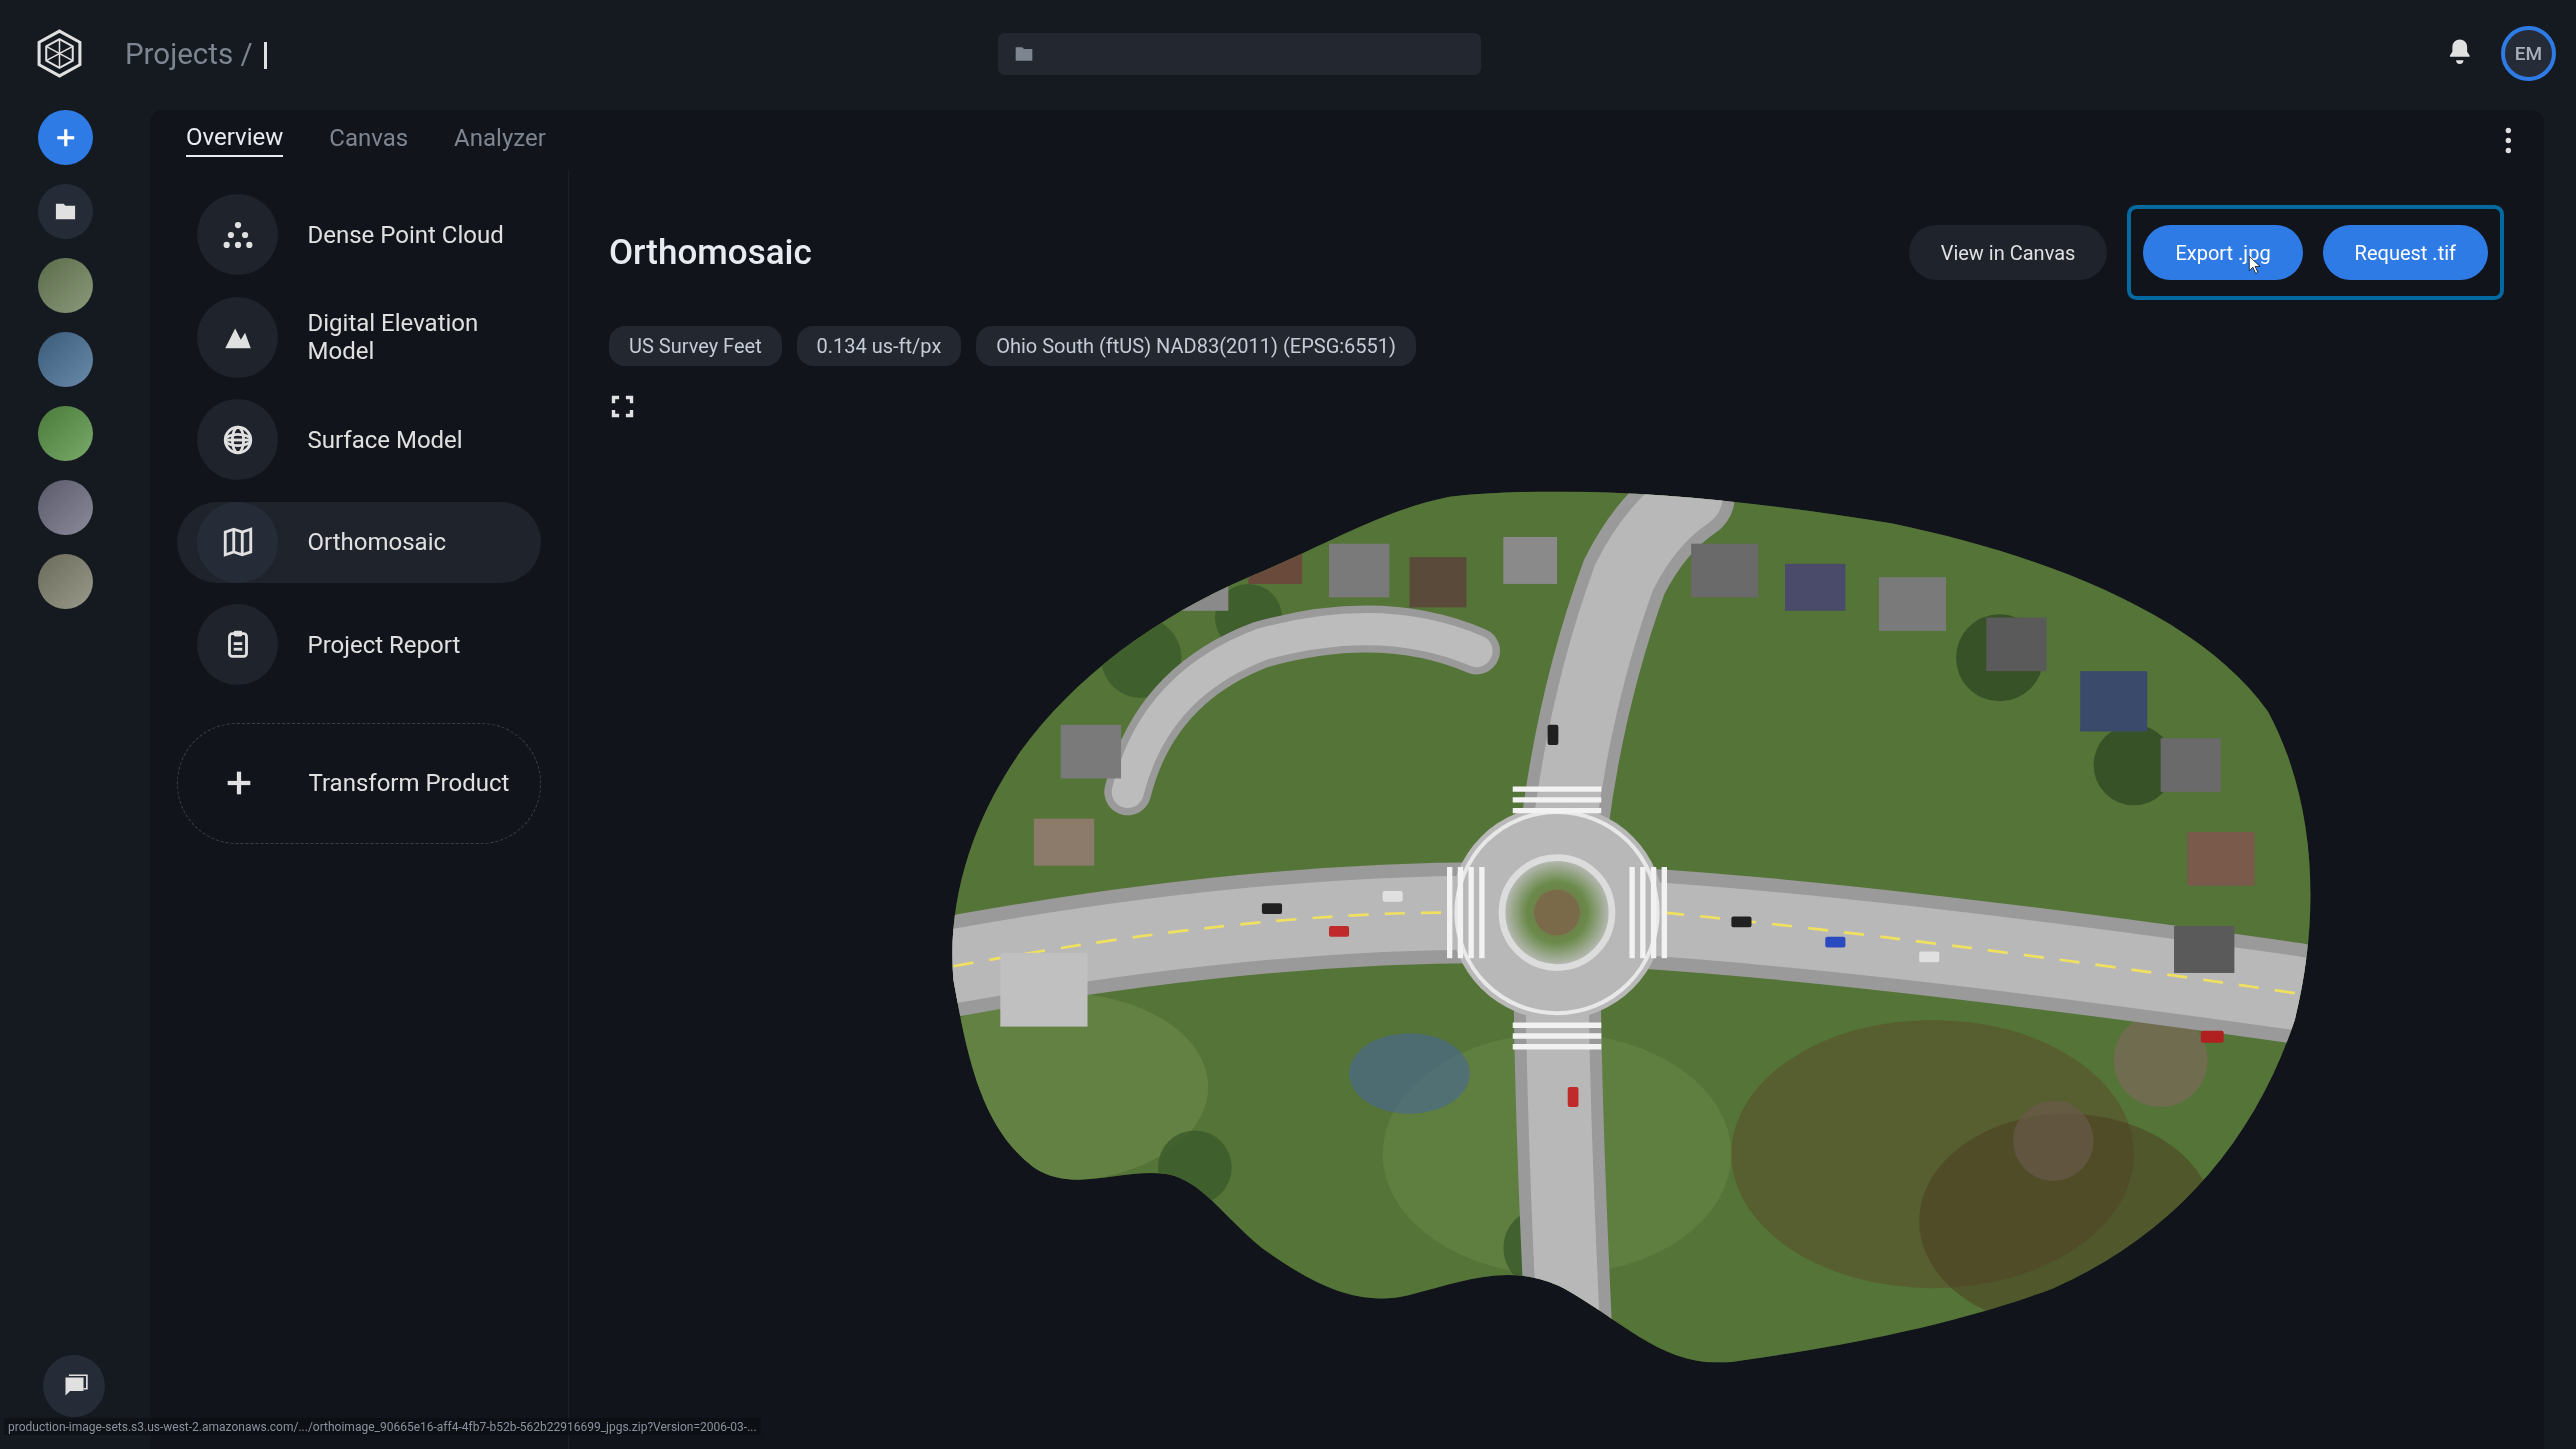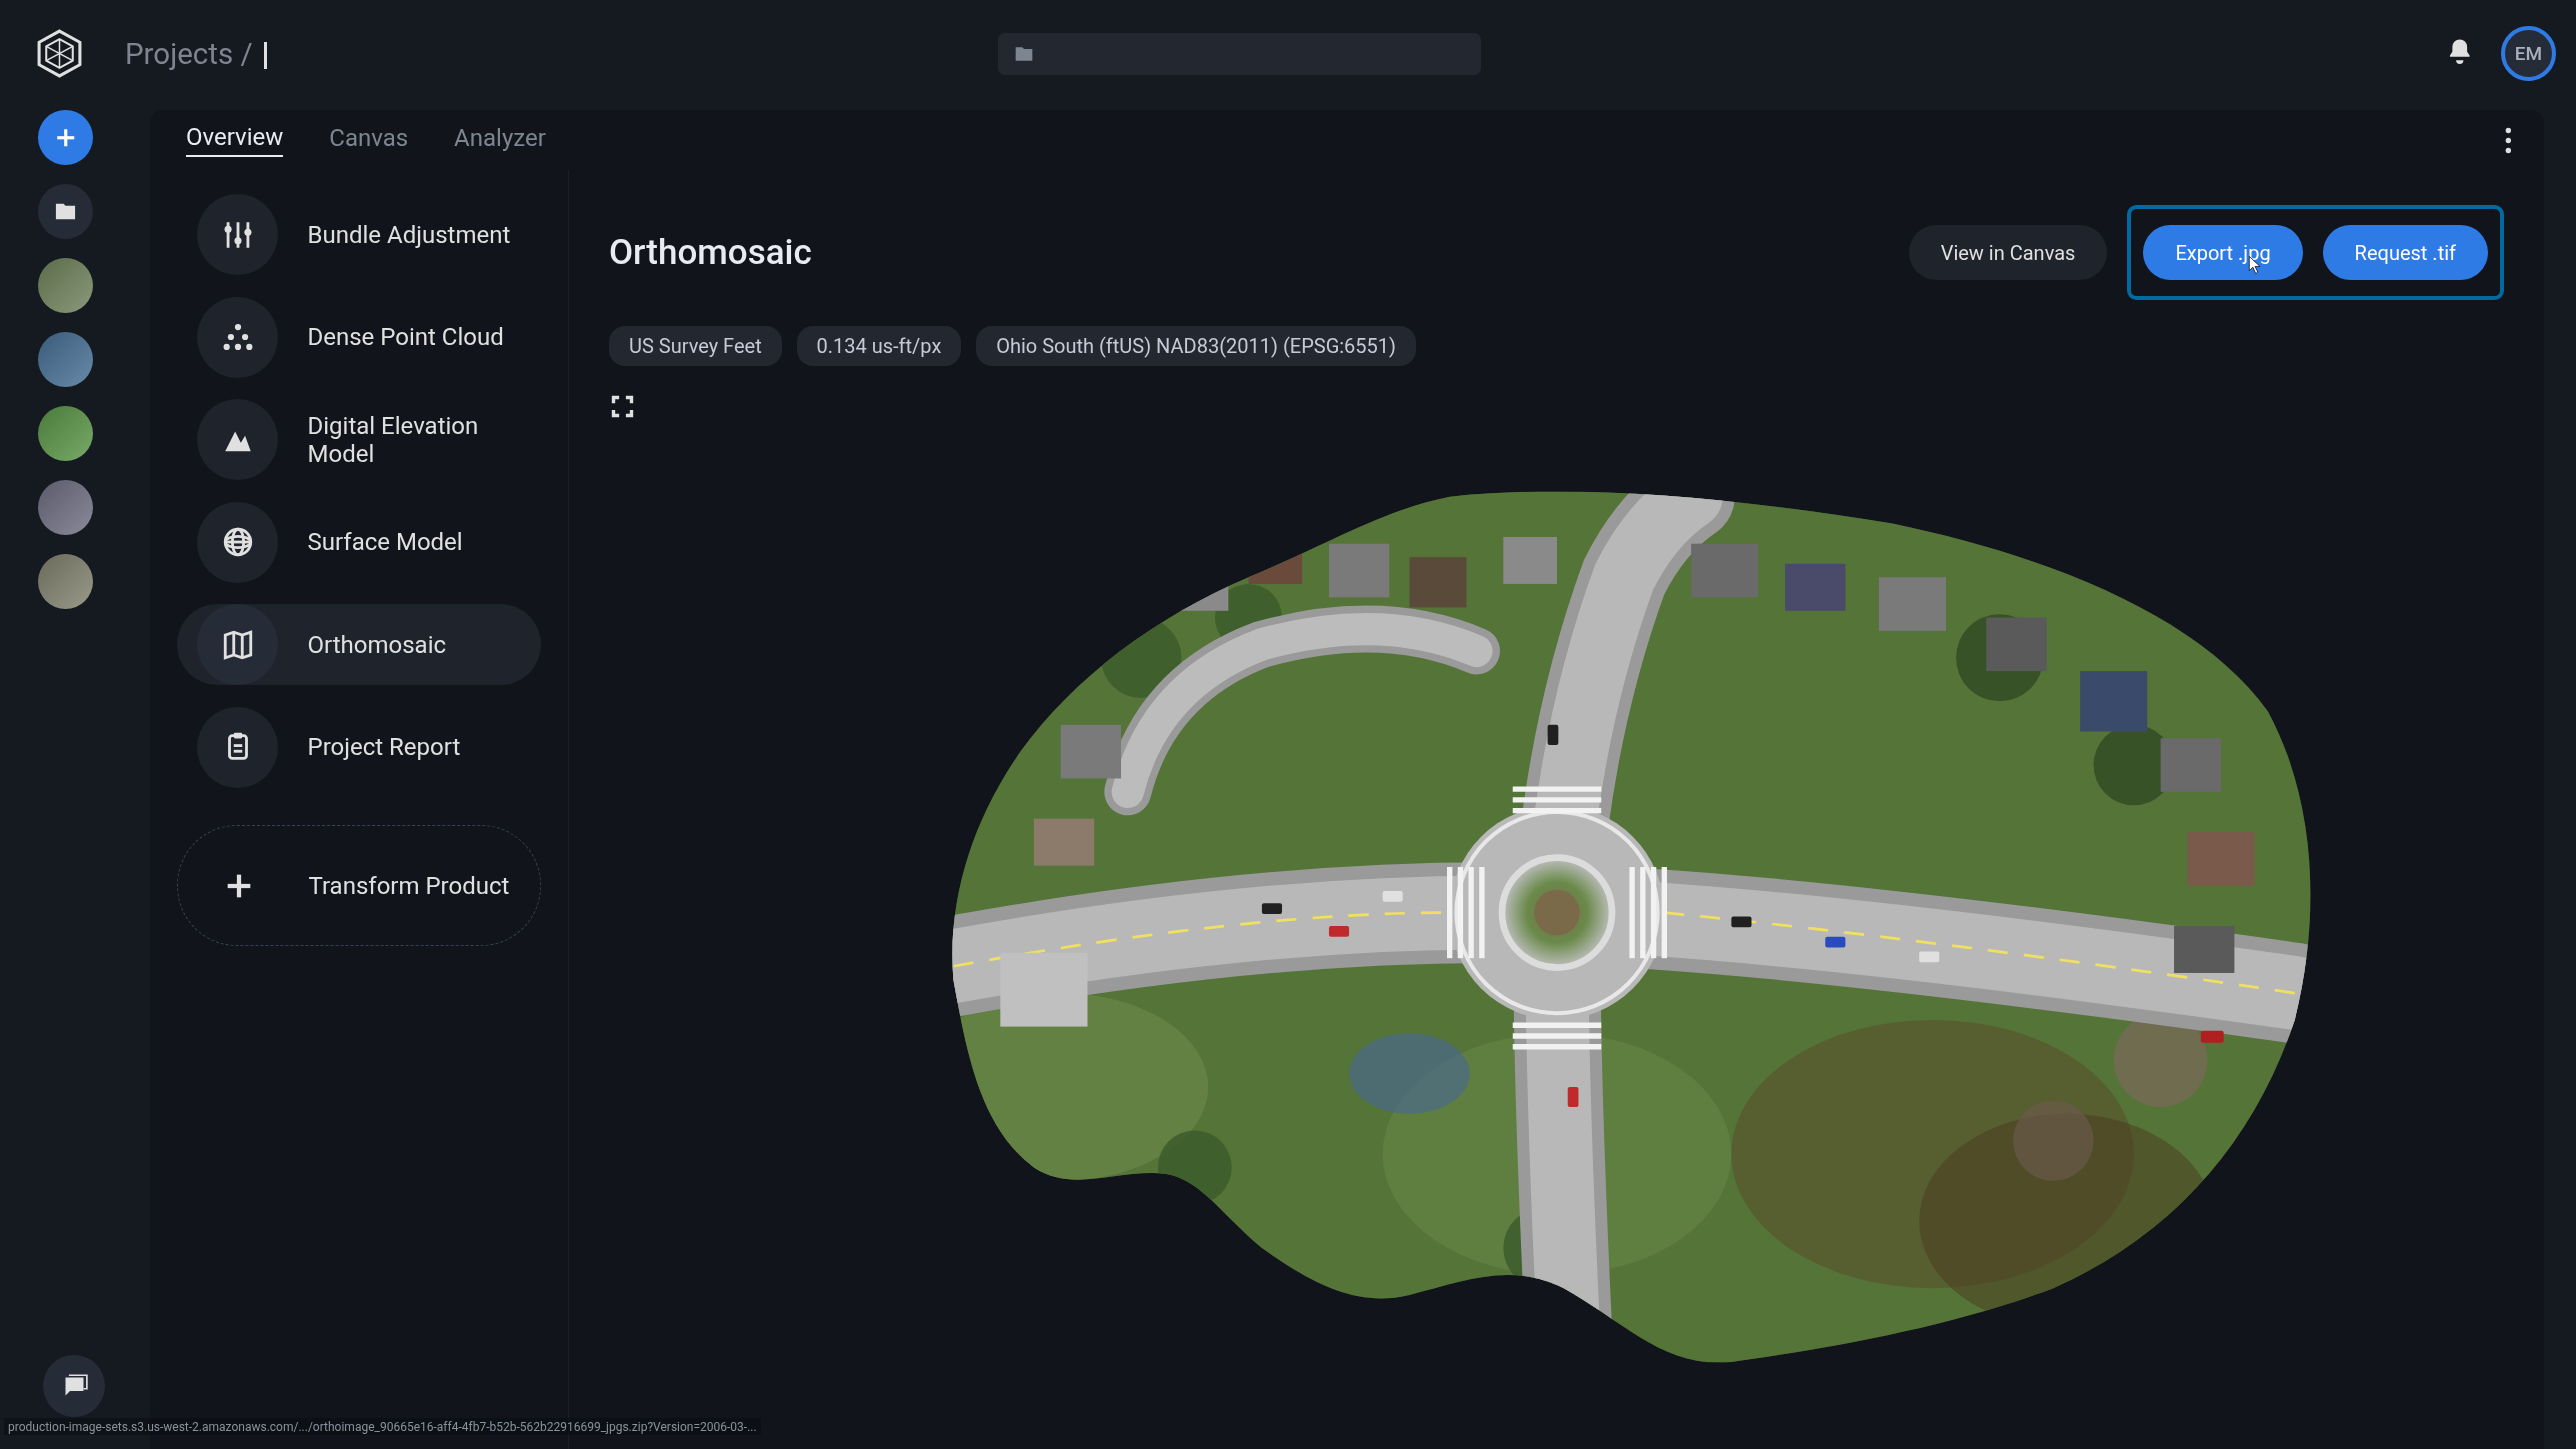--- a/index.html
+++ b/index.html
@@ -341,33 +341,20 @@
           <circle cx="3" cy="3" r="2.4"></circle>
           <circle cx="3" cy="12" r="2.4"></circle>
           <circle cx="3" cy="21" r="2.4"></circle>
         </svg>
     </div>
   </div>
 
   <div class="below-tabs">
 
     <div class="proc-sidebar">
-      <div class="proc-item">
-        <div class="proc-icon">
-          <svg viewBox="0 0 24 24">
-              <line x1="5" y1="3" x2="5" y2="21" stroke="#e0e0e0" stroke-width="2"></line>
-              <line x1="12" y1="3" x2="12" y2="21" stroke="#e0e0e0" stroke-width="2"></line>
-              <line x1="19" y1="3" x2="19" y2="21" stroke="#e0e0e0" stroke-width="2"></line>
-              <circle cx="5" cy="8" r="2.5"></circle>
-              <circle cx="12" cy="16" r="2.5"></circle>
-              <circle cx="19" cy="10" r="2.5"></circle>
-            </svg>
-        </div>
-        <span class="proc-label">Bundle Adjustment</span>
-      </div>
       <div class="proc-item">
         <div class="proc-icon">
           <svg viewBox="0 0 24 24">
               <circle cx="12" cy="5" r="2.2"></circle>
               <circle cx="7" cy="12" r="2.2"></circle>
               <circle cx="17" cy="12" r="2.2"></circle>
               <circle cx="4" cy="19" r="2.2"></circle>
               <circle cx="12" cy="19" r="2.2"></circle>
               <circle cx="20" cy="19" r="2.2"></circle>
             </svg>

